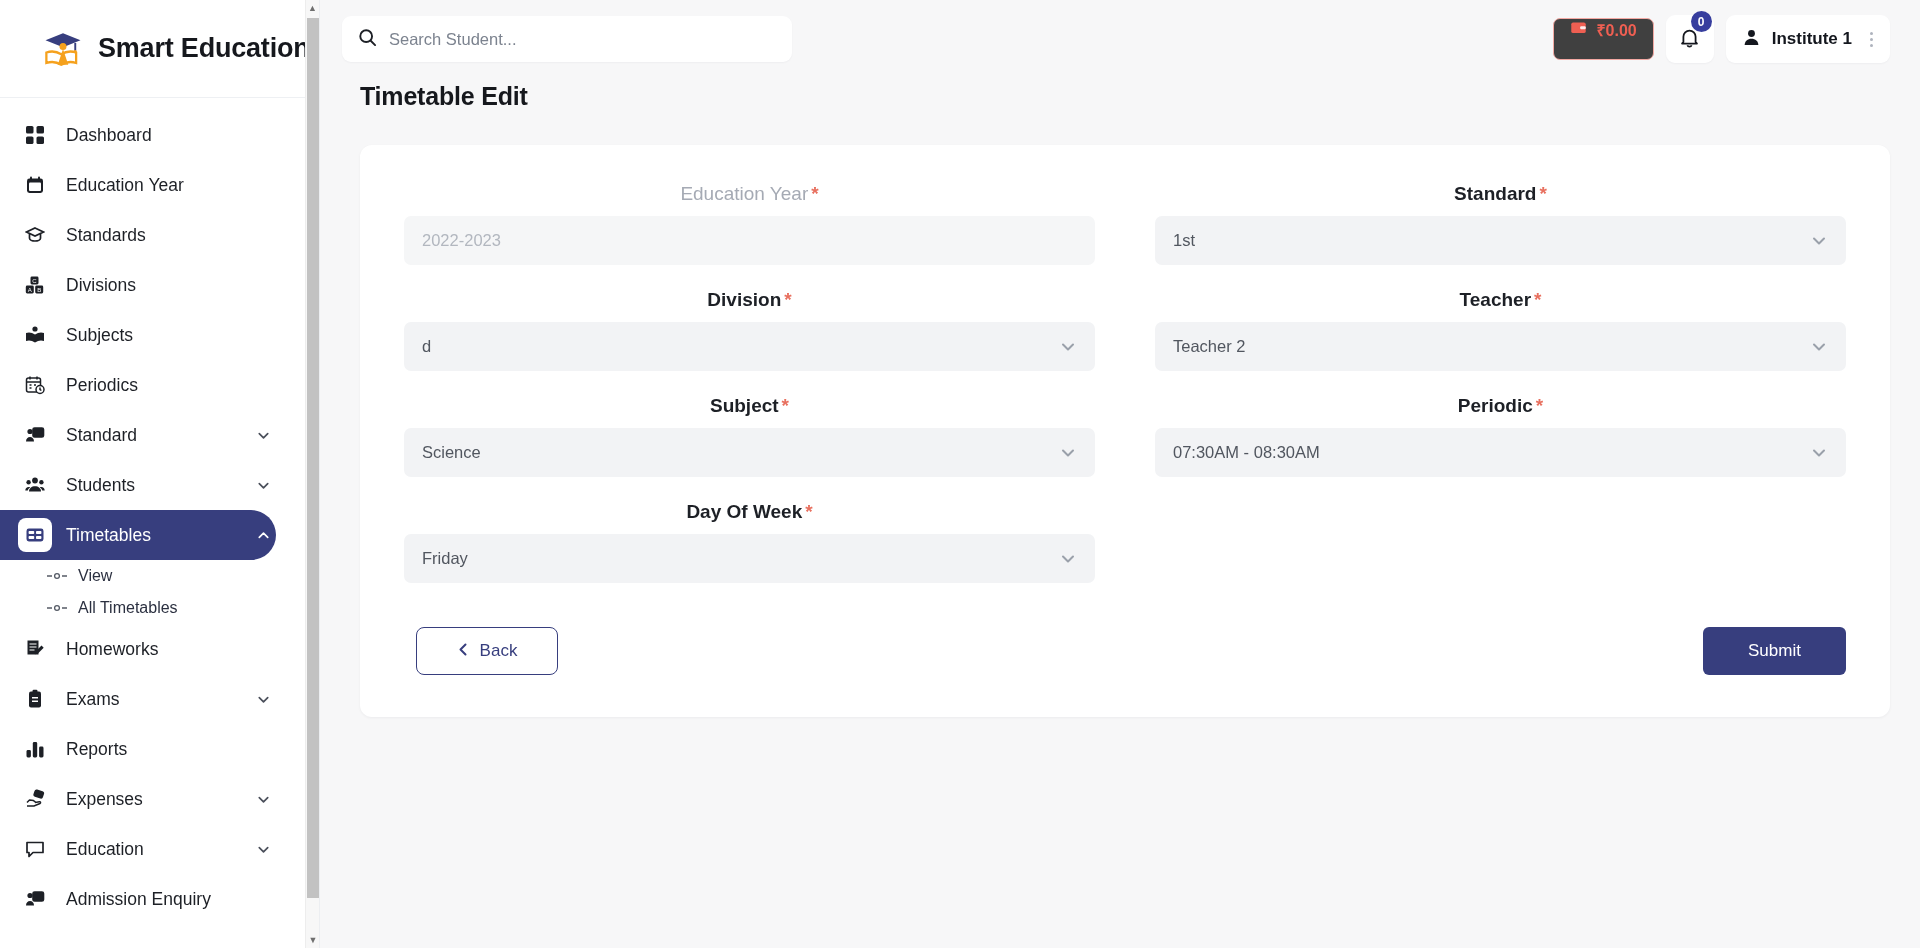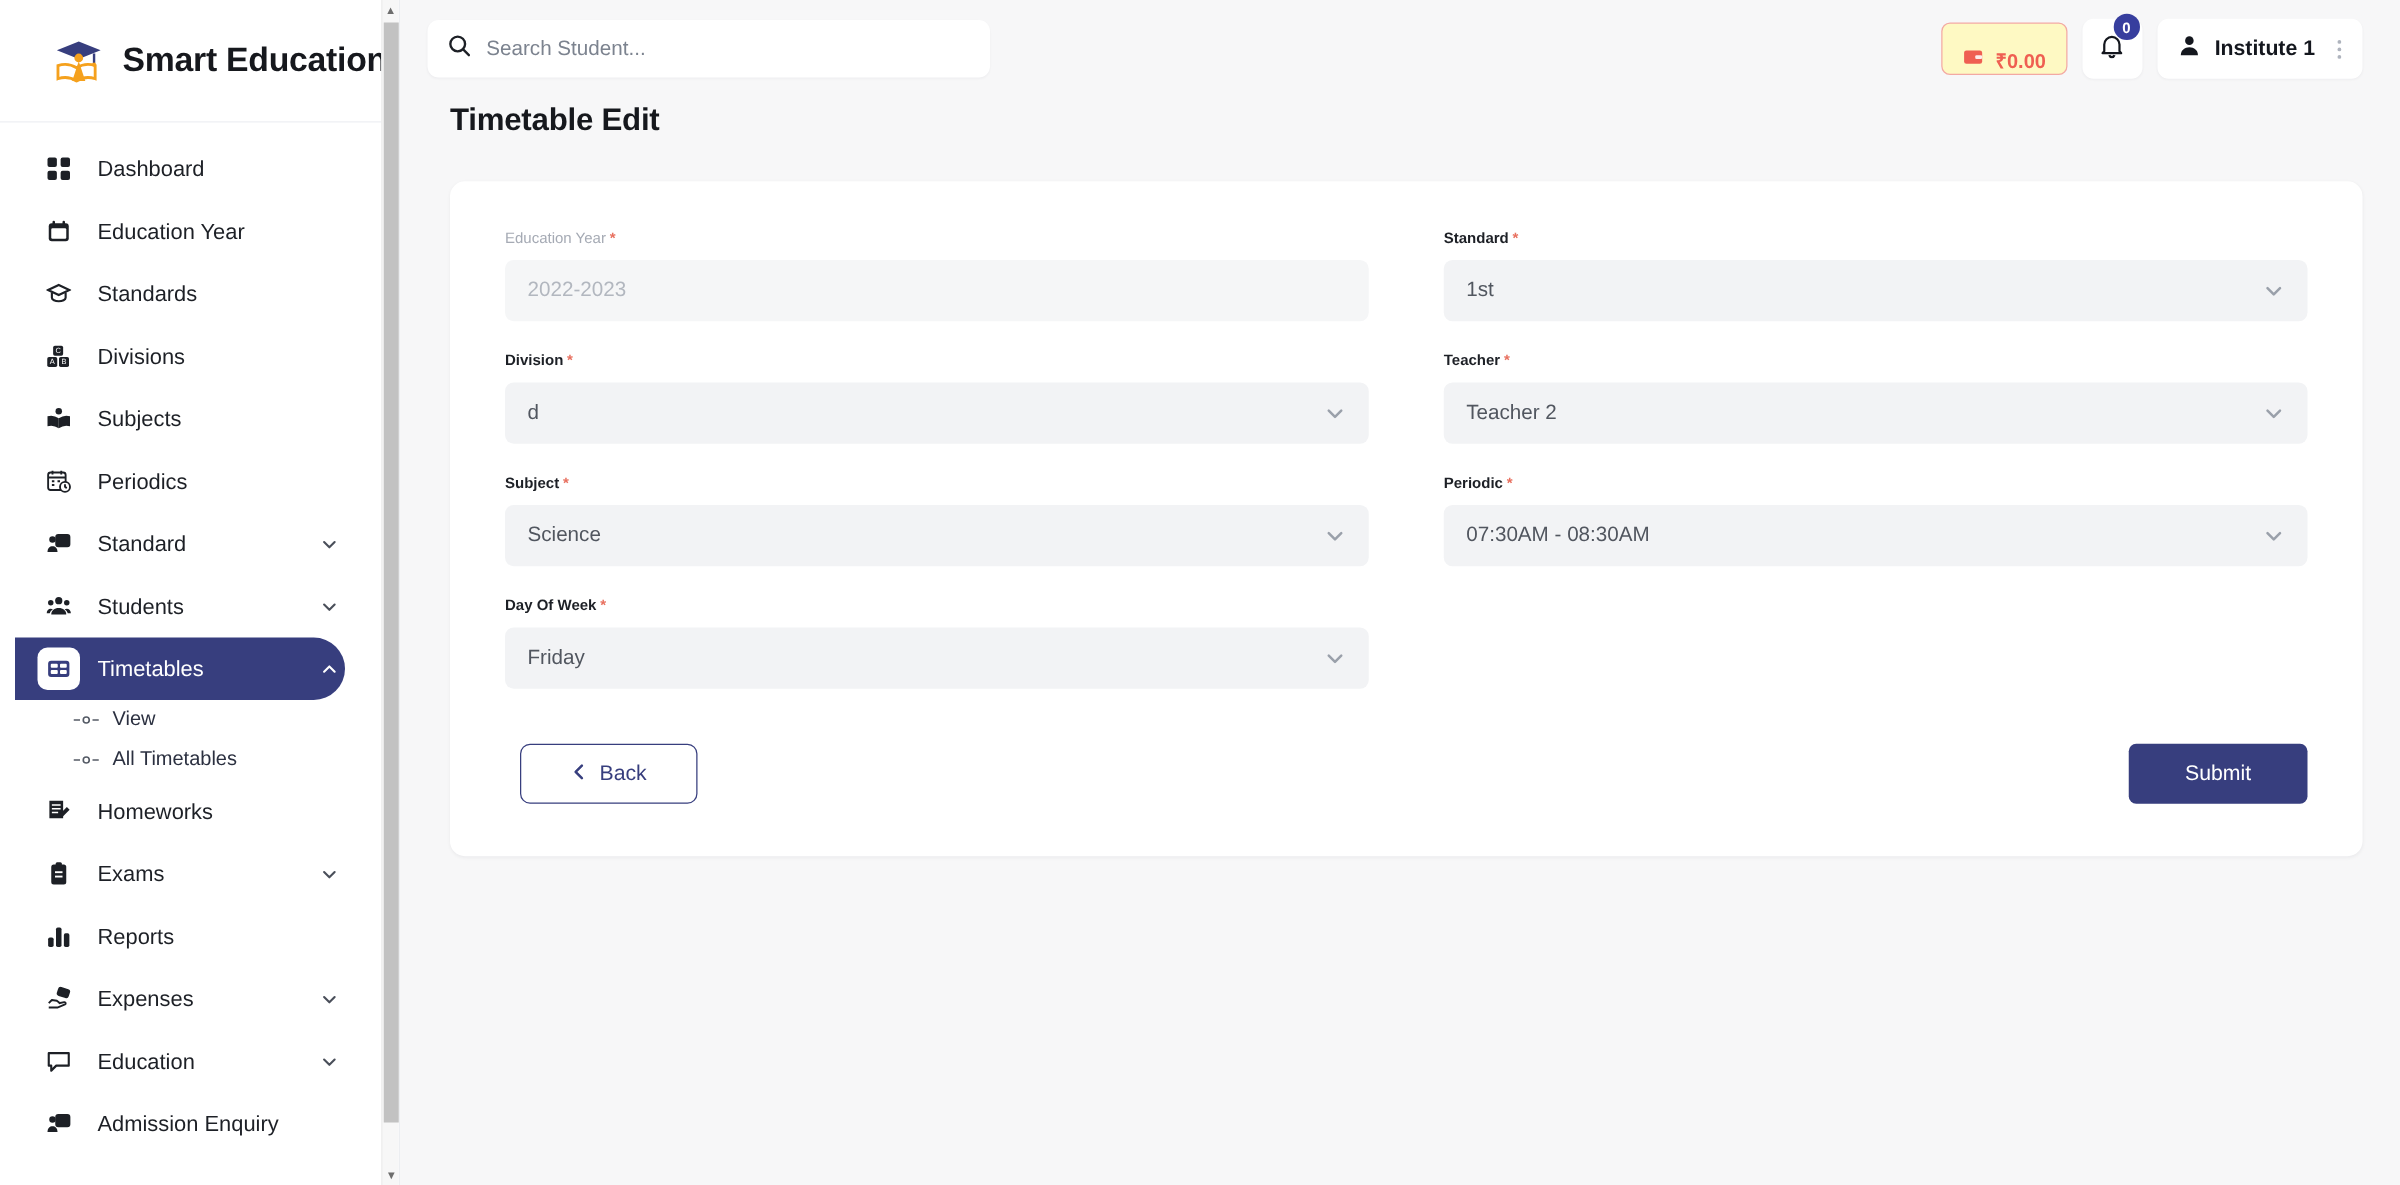--- a/index.html
+++ b/index.html
@@ -28,21 +28,21 @@
     height: 98px;
     display: flex; align-items: center; gap: 14px;
     padding-left: 42px;
     border-bottom: 1px solid #eef0f3;
   }
   .brand-logo { width: 42px; height: 42px; flex: 0 0 42px; }
   .brand-name {
     font-size: 27px; font-weight: 700; color: #16181d;
     letter-spacing: -0.2px;
   }
-  .nav { padding: 12px 0 20px 0; margin-left: 12px; }
+  .nav { padding: 12px 0 20px 0; }
   .nav-item {
     display: flex; align-items: center;
     height: 50px;
     margin: 0 34px 0 0;
     padding-left: 18px;
     border-radius: 0 26px 26px 0;
     cursor: pointer;
     color: #1d2026;
   }
   .nav-item .ico {
@@ -112,22 +112,22 @@
   .search-wrap svg { width: 19px; height: 19px; flex: 0 0 19px; stroke: #1d2026; }
   .search-input {
     flex: 1 1 auto; border: 0; outline: 0;
     font-size: 16.5px; color: #4b5161;
     padding-left: 12px; background: transparent;
     font-family: "Liberation Sans", sans-serif;
   }
   .search-input::placeholder { color: #7c838f; }
   .top-right { margin-left: auto; display: flex; align-items: center; gap: 12px; }
   .wallet {
-    height: 42px; display: flex; align-items: flex-end; gap: 9px;
-    background: #fef9c3; border: 1px solid #f3a9a3;
+    height: 42px; display: flex; align-items: flex-start; gap: 9px;
+    background: #404040; border: 1px solid #f3a9a3;
     border-radius: 7px; padding: 0 16px;
     color: #ef5f52; font-size: 16px; font-weight: 600;
     cursor: pointer;
   }
   .wallet svg { width: 17px; height: 17px; }
   .bell-btn {
     position: relative; width: 48px; height: 48px;
     background: #fff; border-radius: 9px;
     display: flex; align-items: center; justify-content: center;
     cursor: pointer;
@@ -166,22 +166,22 @@
     box-shadow: 0 1px 3px rgba(16,24,40,.05);
   }
   .grid {
     display: grid;
     grid-template-columns: 1fr 1fr;
     column-gap: 60px;
     row-gap: 0;
   }
   .field { margin-bottom: 24px; }
   .field-label {
-    font-size: 12px; font-weight: 700; color: #1d2026;
-    margin-bottom: 11px; display: block;
+    font-size: 19px; font-weight: 700; color: #1d2026;
+    margin-bottom: 11px; display: block; text-align: center;
   }
   .field-label.muted { color: #a5aab4; font-weight: 400; }
   .req { color: #e8705f; font-weight: 700; padding-left: 3px; }
   .control {
     height: 49px;
     background: #f2f3f5;
     border-radius: 7px;
     display: flex; align-items: center;
     padding: 0 18px;
     font-size: 16.5px;

